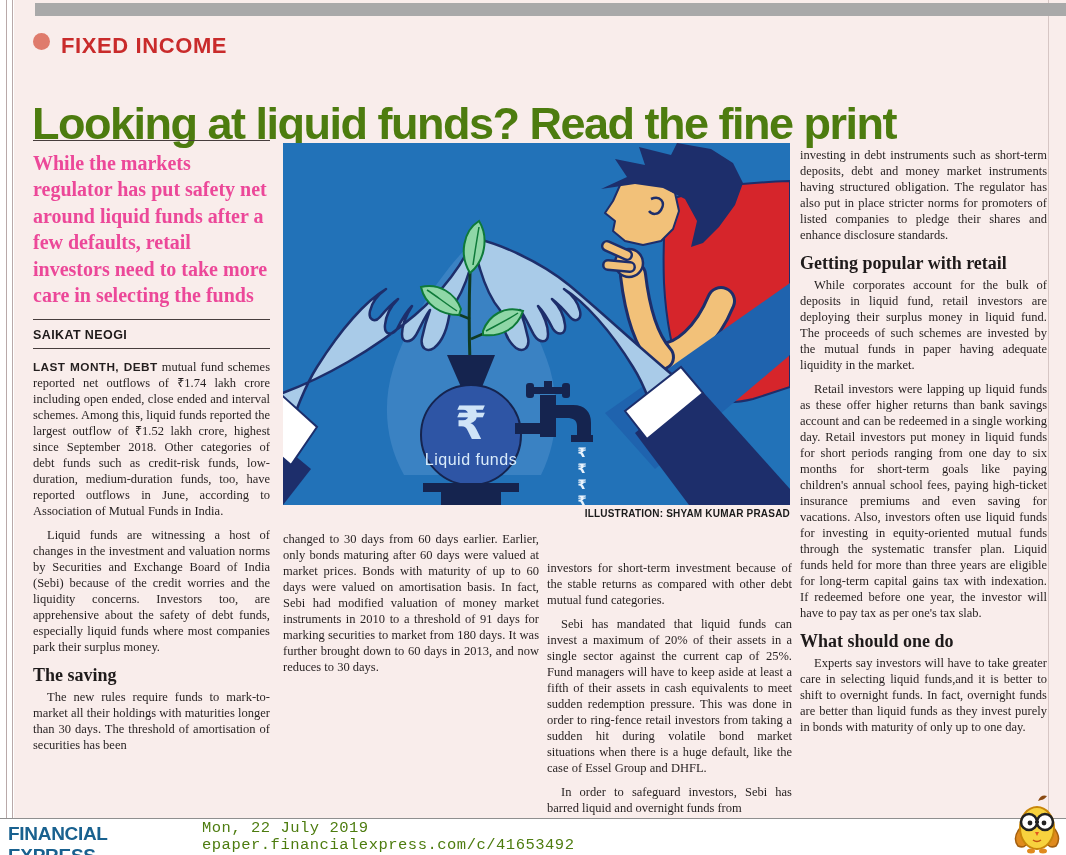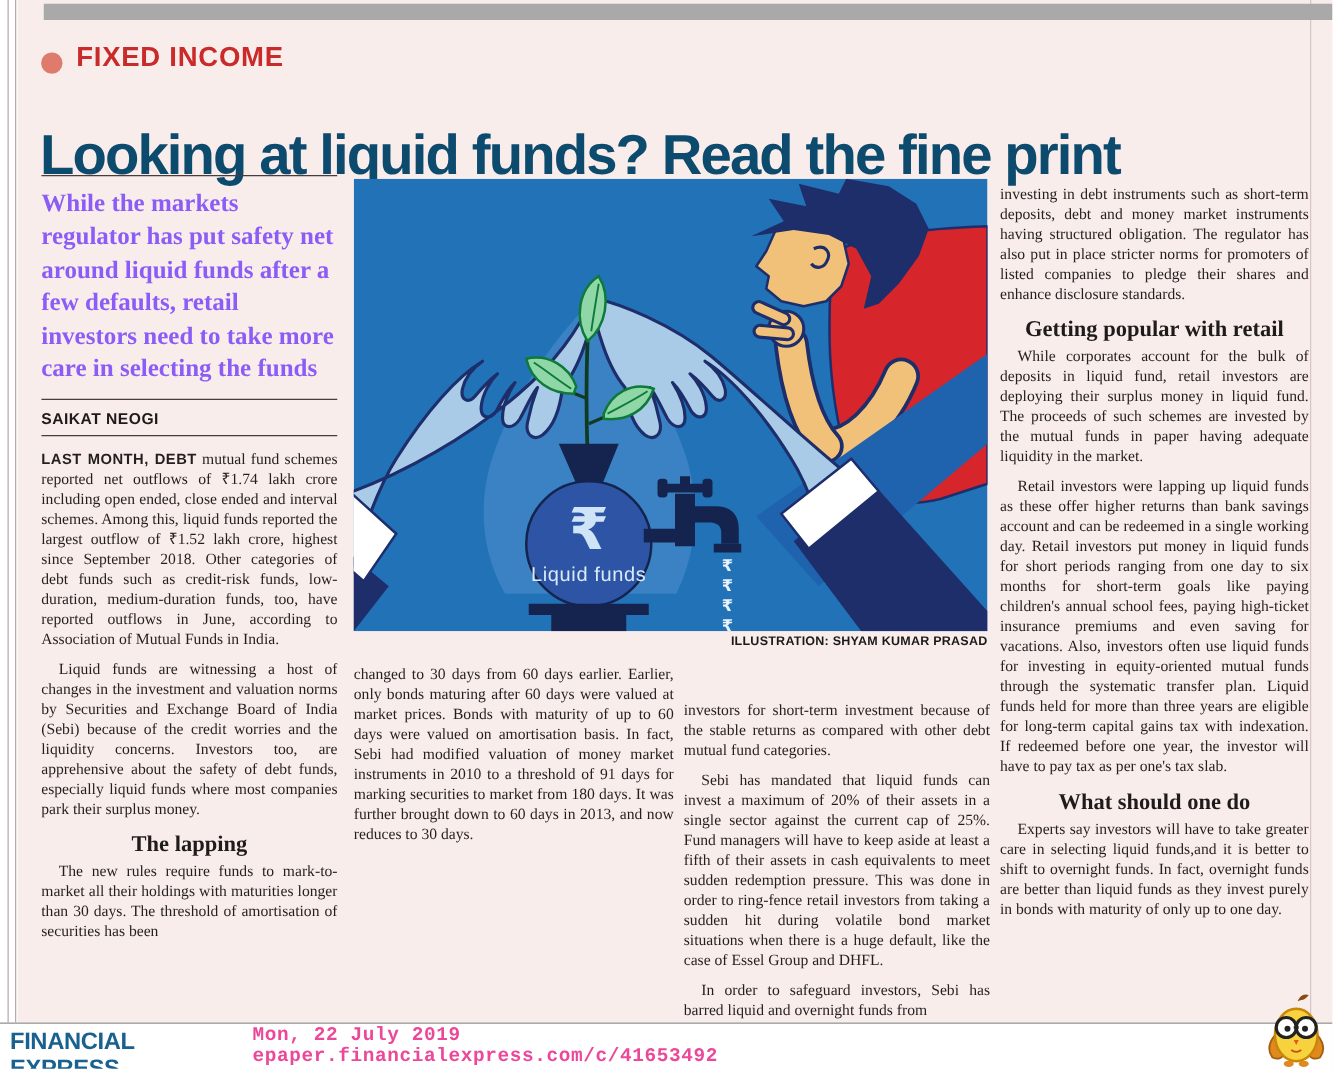--- a/index.html
+++ b/index.html
@@ -1,48 +1,48 @@
 <!DOCTYPE html>
 <html><head>
 <meta charset="utf-8">
 <style>
   html,body{margin:0;padding:0;}
   .page{position:relative;width:1066px;height:855px;background:#ffffff;overflow:hidden;
         font-family:"Liberation Serif",serif;color:#241f1f;}
   .edge{position:absolute;top:0;width:1px;height:818px;background:#b9a9a9;}
   .paper{position:absolute;left:14px;top:0;width:1052px;height:818px;background:#f9edeb;}
   .topbar{position:absolute;left:35px;top:3px;right:0;height:13px;background:#a9a9a9;}
-  .kicker{position:absolute;left:33px;top:33px;display:flex;align-items:flex-end;}
+  .kicker{position:absolute;left:33px;top:33px;display:flex;align-items:flex-start;}
   .kicker .dot{width:17px;height:17px;border-radius:50%;background:#df7b6c;margin-right:11px;}
   .kicker .klabel{font-family:"Liberation Sans",sans-serif;font-weight:800;font-size:22px;
         letter-spacing:.6px;color:#c92b2b;}
   .headline{position:absolute;left:32px;top:68px;width:1020px;white-space:nowrap;
         font-family:"Liberation Sans",sans-serif;font-weight:700;font-size:45px;
-        letter-spacing:-1.5px;color:#0c4a6e;}
+        letter-spacing:-1.5px;color:#4d7c0f;}
   .col{position:absolute;overflow:hidden;}
   .col p{margin:8px 0 0 0;font-size:12.5px;line-height:16px;text-align:justify;}
   .col p.first{margin-top:4px;}
   .col p.indent{text-indent:14px;}
-  .subhead{font-size:18px;line-height:20px;margin:10px 0 0 0;color:#1f1b1b;text-align:center;}
+  .subhead{font-size:18px;line-height:20px;margin:10px 0 0 0;color:#1f1b1b;}
   .rule{border:none;border-top:1.5px solid #473d3d;margin:0;}
-  .standfirst{padding:9px 0 11px 0;font-weight:700;font-size:20px;line-height:26.4px;color:#8b5cf6;}
+  .standfirst{padding:9px 0 11px 0;font-weight:700;font-size:20px;line-height:26.4px;color:#ec4899;}
   .byline{font-family:"Liberation Sans",sans-serif;font-weight:700;font-size:12.5px;
         letter-spacing:.4px;padding:8px 0 6px 0;color:#1e1a1a;}
   .lead{font-family:"Liberation Sans",sans-serif;font-weight:700;font-size:11.8px;letter-spacing:.4px;}
   .illo{position:absolute;left:283px;top:143px;width:507px;height:362px;}
   .caption{position:absolute;left:283px;top:508px;width:507px;text-align:right;
         font-family:"Liberation Sans",sans-serif;font-weight:700;font-size:10px;
         letter-spacing:.2px;color:#1a1a1a;}
   .footer{position:absolute;left:0;bottom:0;width:1066px;height:36px;background:#ffffff;
         border-top:1px solid #8f8f8f;}
   .felogo{position:absolute;left:8px;top:4px;width:190px;}
   .febrand{font-family:"Liberation Sans",sans-serif;font-weight:700;font-size:19px;
         letter-spacing:-.3px;color:#19618f;}
   .femeta{position:absolute;left:202px;top:1px;font-family:"Liberation Mono","DejaVu Sans Mono",monospace;
-        font-size:15.5px;line-height:17px;color:#ec4899;letter-spacing:.5px;font-weight:bold;}
+        font-size:15.5px;line-height:17px;color:#4d7c0f;letter-spacing:.5px;}
   .owl{position:absolute;left:1012px;top:792px;width:50px;height:62px;}
 </style>
 </head>
 <body>
 
 <div class="page">
   <div class="edge" style="left:6px"></div>
   <div class="edge" style="left:12px"></div>
   <div class="paper"></div>
   <div class="edge" style="left:1048px;background:#d6c6c4"></div>
@@ -56,21 +56,21 @@
   <h1 class="headline">Looking at liquid funds? Read the fine print</h1>
 
   <div class="col" style="left:33px;top:140px;width:237px;height:678px">
     <hr class="rule">
     <div class="standfirst">While the markets regulator has put safety net around liquid funds after a few defaults, retail investors need to take more care in selecting the funds</div>
     <hr class="rule" style="border-top-width:1px">
     <div class="byline">SAIKAT NEOGI</div>
     <hr class="rule" style="border-top-width:1px">
     <p class="first" style="margin-top:10px"><span class="lead">LAST MONTH, DEBT</span><span> mutual fund schemes reported net outflows of ₹1.74 lakh crore including open ended, close ended and interval schemes. Among this, liquid funds reported the largest outflow of ₹1.52 lakh crore, highest since September 2018. Other categories of debt funds such as credit-risk funds, low-duration, medium-duration funds, too, have reported outflows in June, according to Association of Mutual Funds in India.</span></p>
     <p class="indent">Liquid funds are witnessing a host of changes in the investment and valuation norms by Securities and Exchange Board of India (Sebi) because of the credit worries and the liquidity concerns. Investors too, are apprehensive about the safety of debt funds, especially liquid funds where most companies park their surplus money.</p>
-    <h3 class="subhead">The lapping</h3>
+    <h3 class="subhead">The saving</h3>
     <p class="indent" style="margin-top:4px">The new rules require funds to mark-to-market all their holdings with maturities longer than 30 days. The threshold of amortisation of securities has been</p>
   </div>
 
   <div class="illo">
     <svg width="507" height="362" viewBox="0 0 507 362" xmlns="http://www.w3.org/2000/svg">
       <rect x="0" y="0" width="507" height="362" fill="#2272b8"></rect>
       <path d="M190,98 C158,130 124,180 110,226 C99,262 103,300 121,332 L258,332 C274,300 277,262 267,226 C253,180 221,130 190,98 Z" fill="#3a82c3"></path>
 
       <g>
         <path d="M384,58 C414,46 448,40 507,38 L507,244 L470,256 C438,264 412,256 400,238 C390,212 383,178 381,140 C380,112 381,82 384,58 Z" fill="#d6252b" stroke="#1d2e6b" stroke-width="2"></path>

